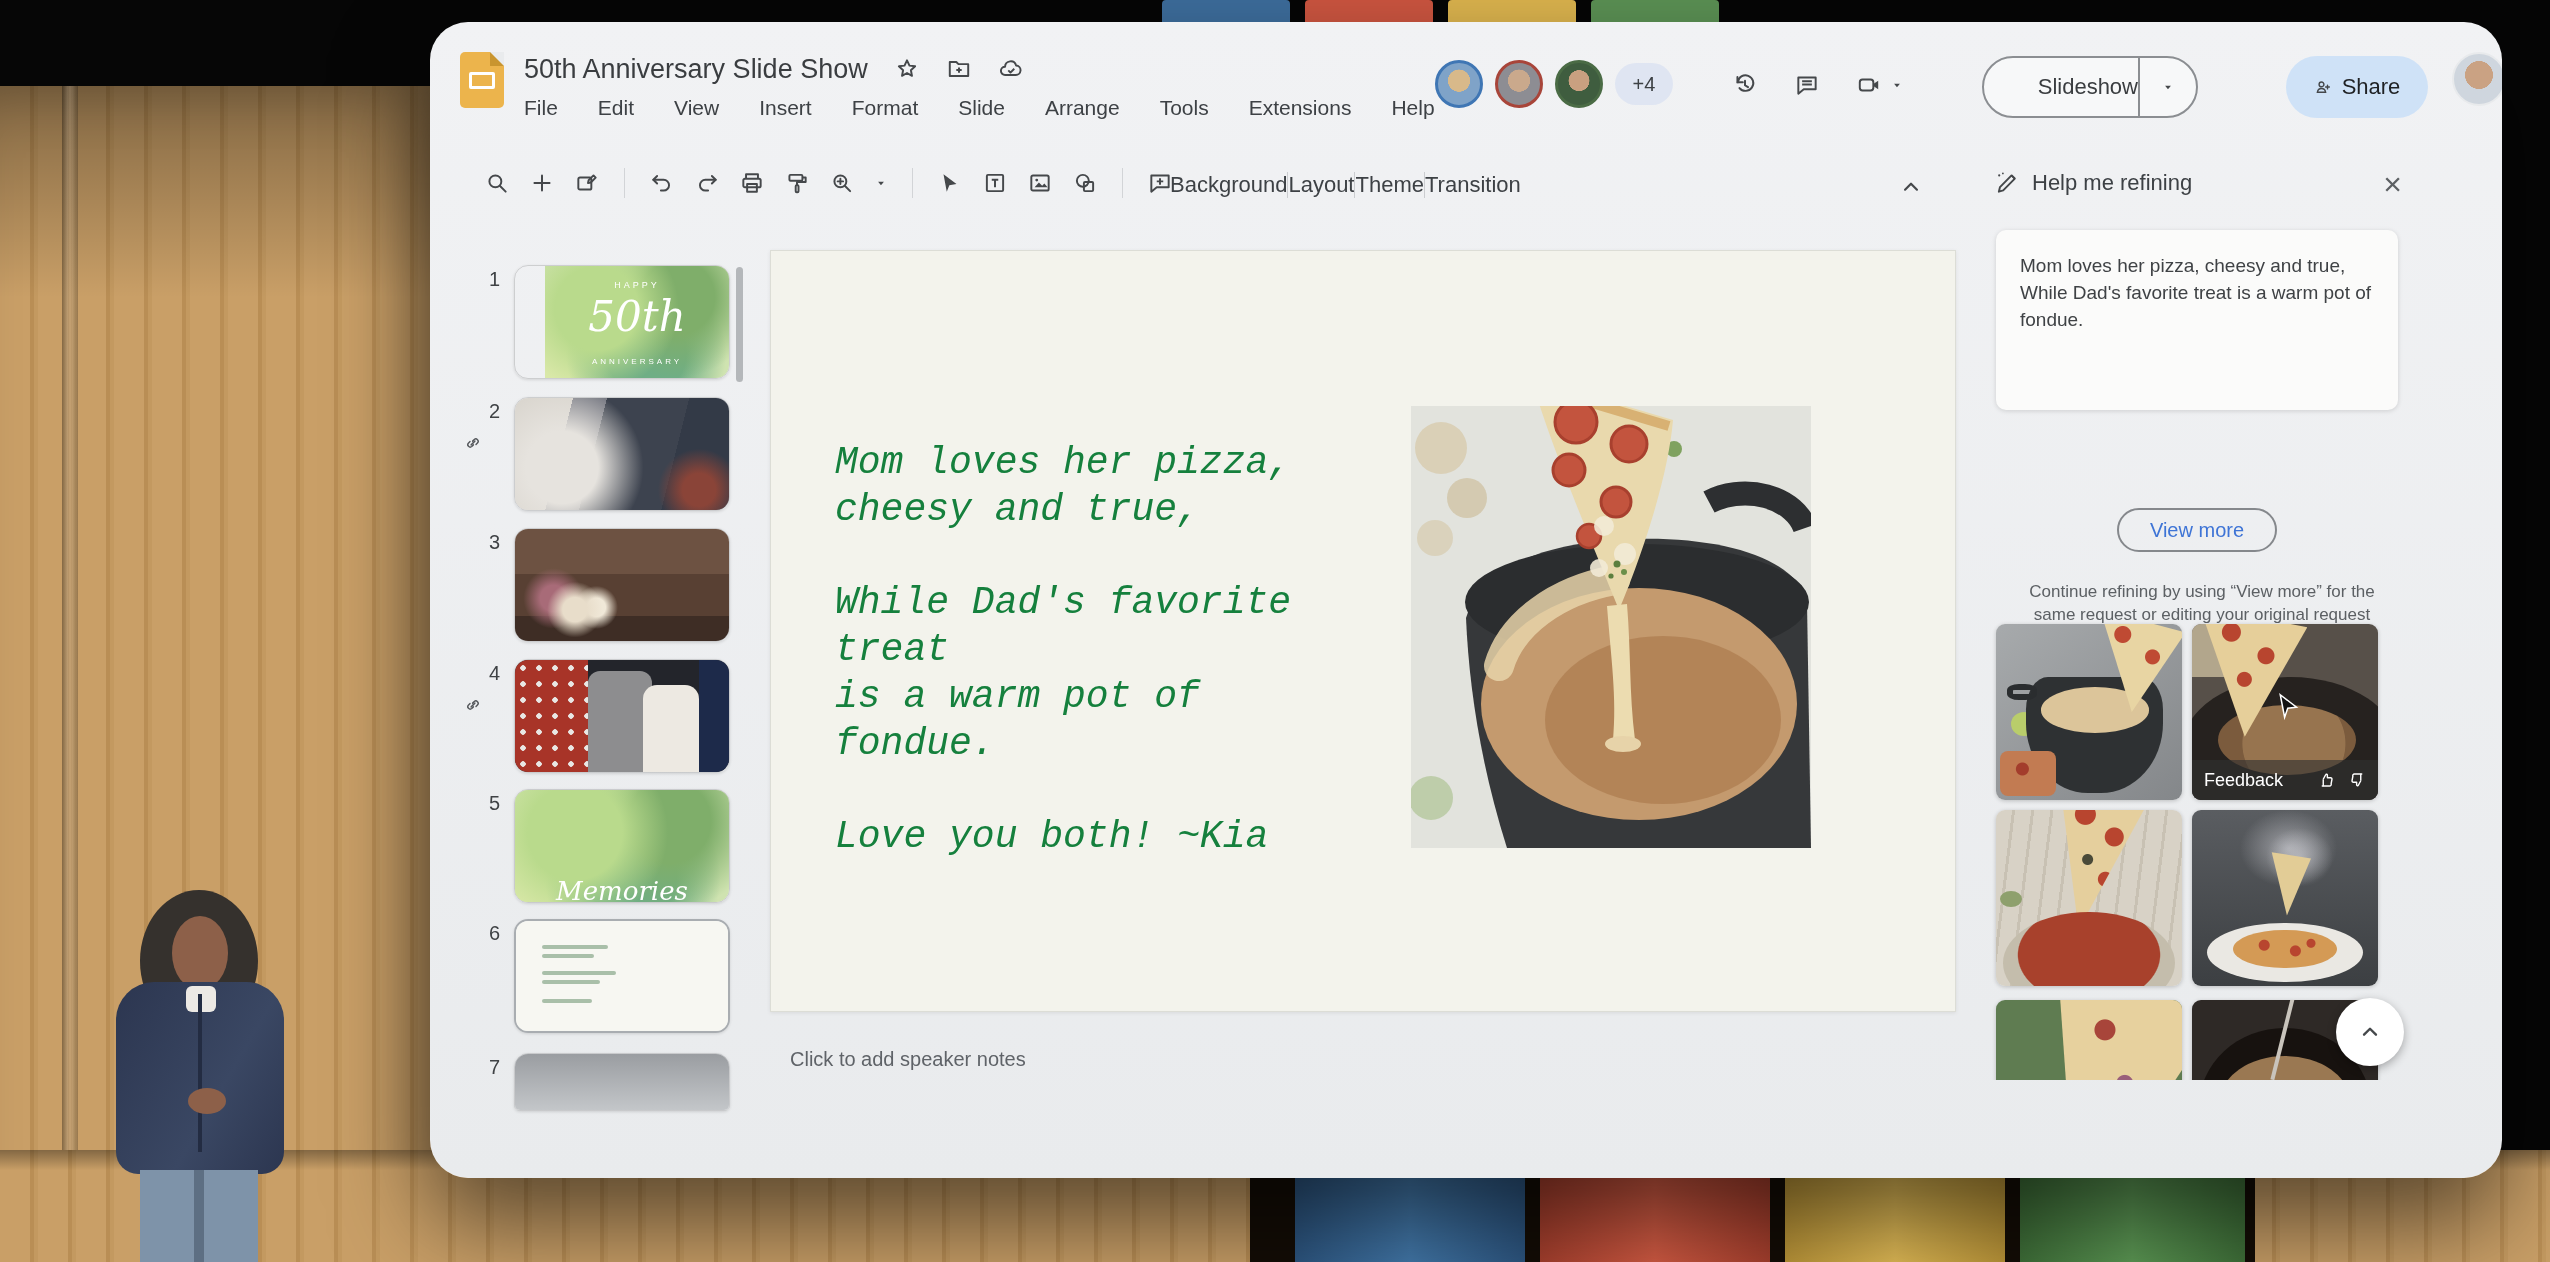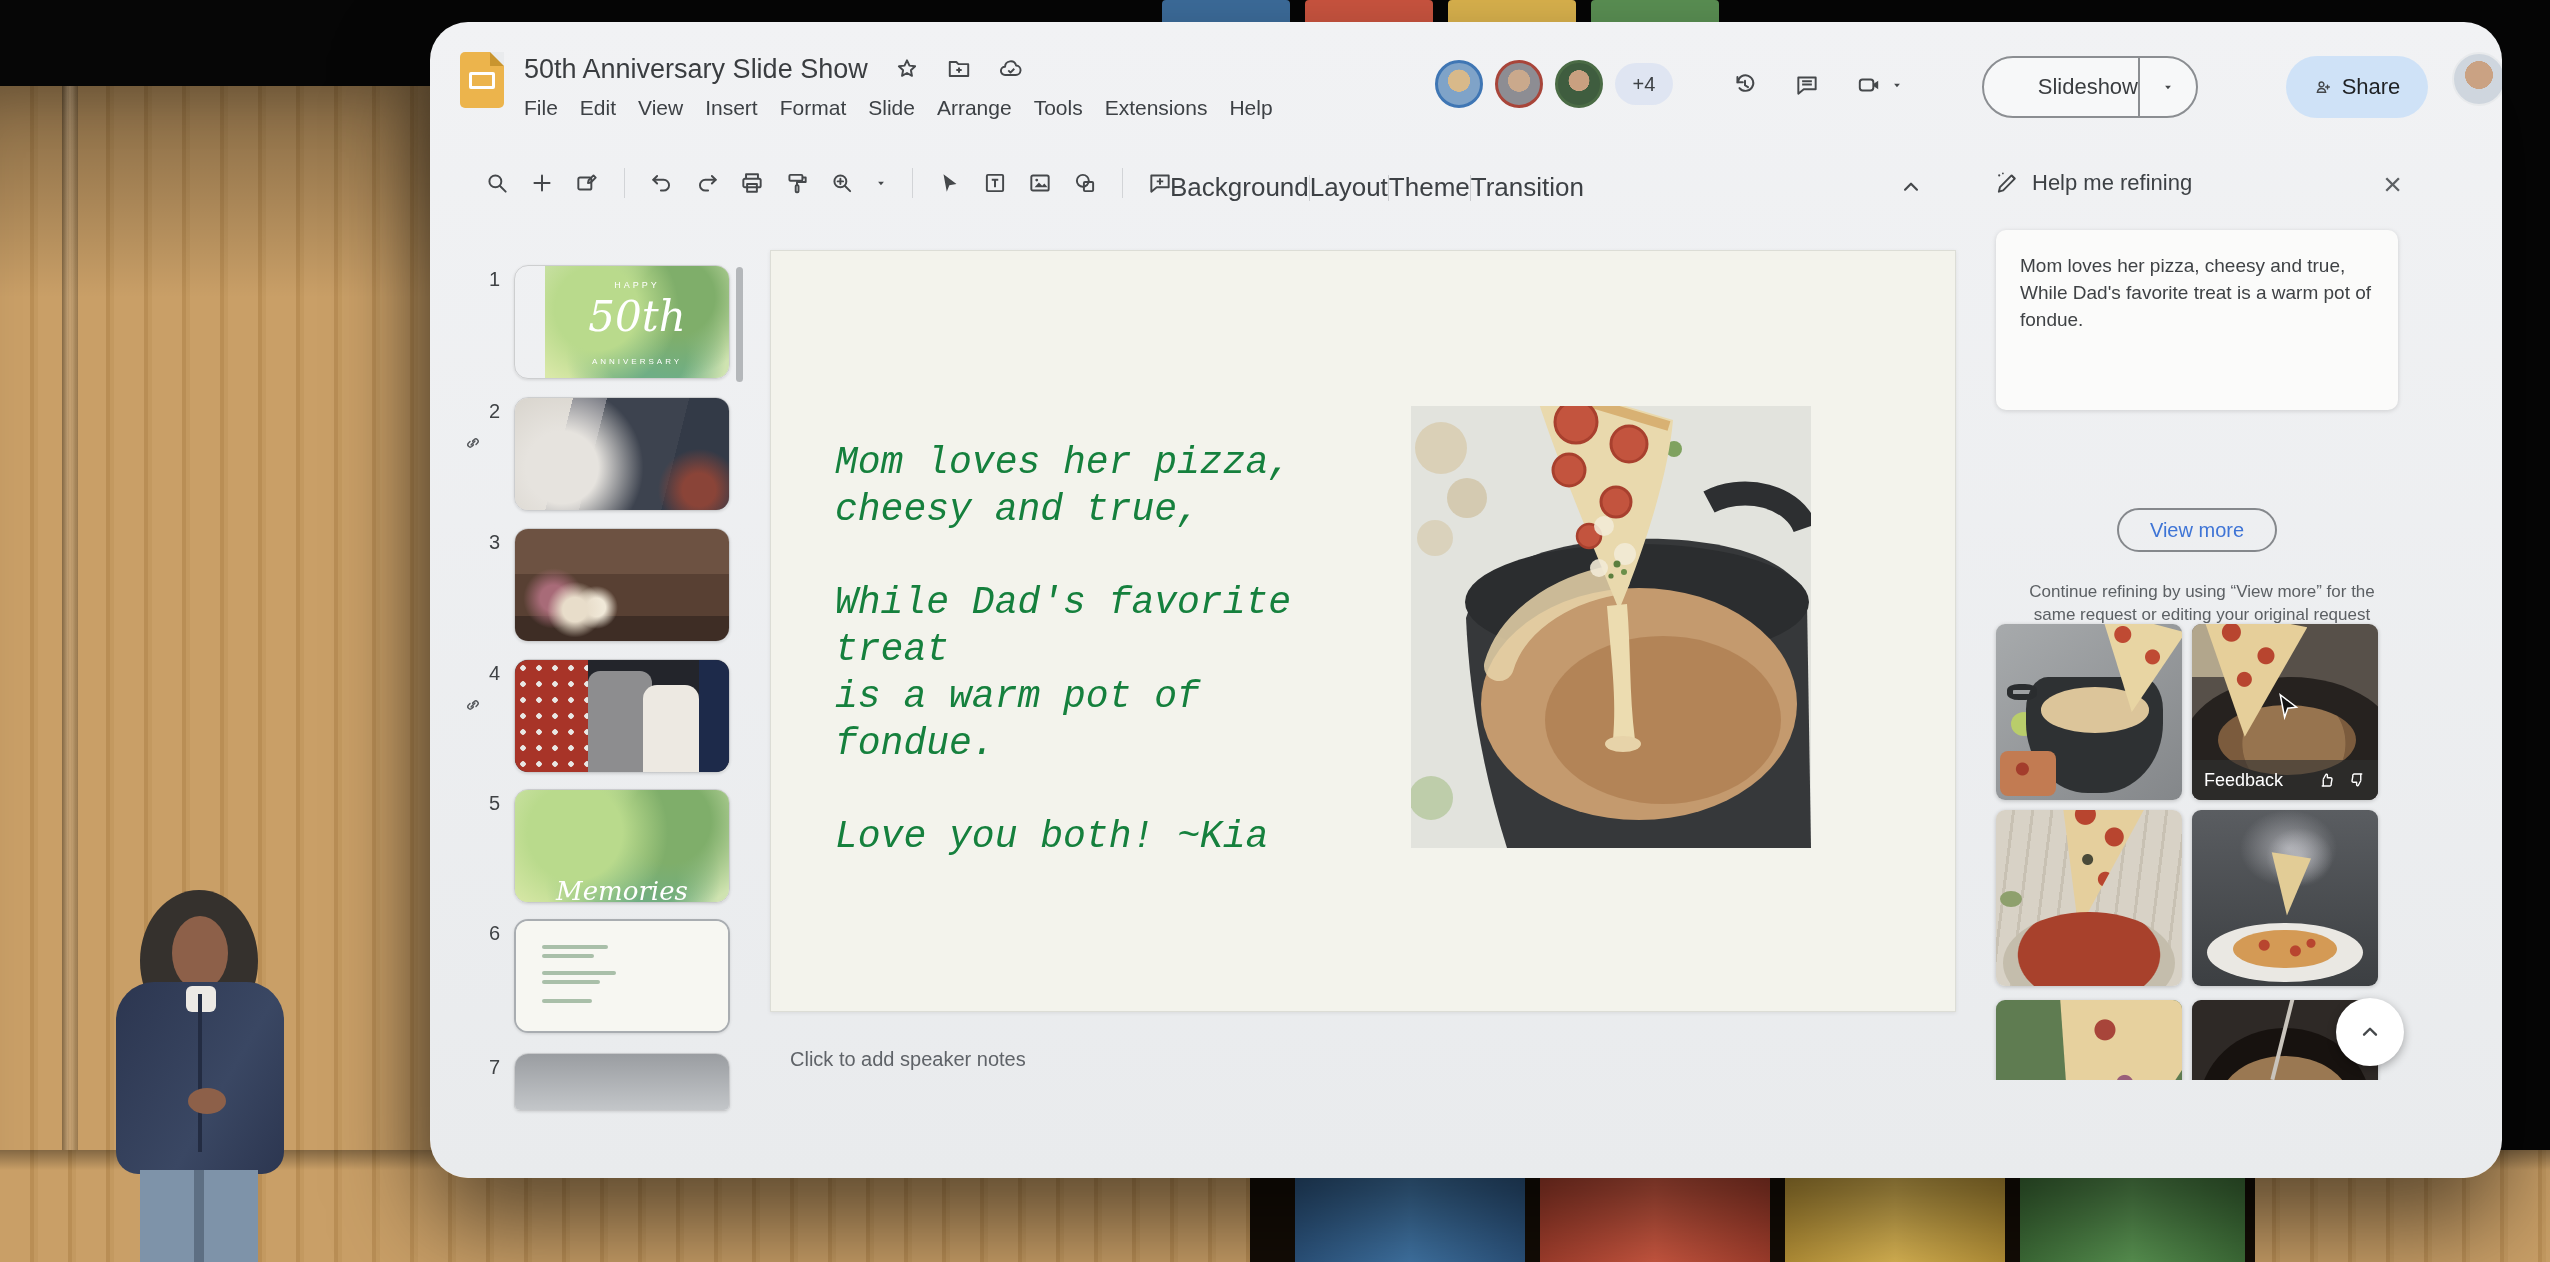--- a/index.html
+++ b/index.html
@@ -41,21 +41,21 @@
     box-shadow:0 45px 95px rgba(0,0,0,.55); overflow:hidden; color:#3d4145; }
 
   
   .slides-icon { left:30px; top:30px; width:44px; height:56px; background:#ecb44c; border-radius:5px; }
   .slides-icon .fold { position:absolute; right:0; top:0; width:0; height:0;
       border-left:14px solid #c9952f; border-top:14px solid #e9ebed; }
   .slides-icon .box { position:absolute; left:9px; top:20px; width:26px; height:17px;
       border:3.5px solid #fff; border-radius:2px; }
   .header-left { left:94px; top:26px; height:42px; display:flex; align-items:center; gap:26px; }
   .doc-title { font-size:27px; color:#3a3d40; white-space:nowrap; }
-  .menu-row { left:94px; top:74px; display:flex; gap:22px; font-size:21px; color:#3d4145; }
+  .menu-row { left:94px; top:74px; display:flex; gap:40px; font-size:21px; color:#3d4145; }
   .menu-row span { cursor:default; }
 
   .presence { left:1005px; top:38px; display:flex; align-items:center; gap:12px; }
   .pav { width:48px; height:48px; border-radius:50%; border:3px solid; }
   .badge { width:58px; height:42px; border-radius:21px; background:#dfe5f2; color:#3d4145;
       font-size:20px; display:flex; align-items:center; justify-content:center; }
   .hdr-icons { left:1302px; top:50px; display:flex; align-items:center; gap:36px; color:#45484b; }
   .btn-slideshow { left:1552px; top:34px; width:216px; height:62px; border-radius:32px;
       border:2px solid #8b8e92; background:#f7f8f9; display:flex; align-items:center; }
   .btn-slideshow .lbl { flex:1; text-align:right; font-size:22px; color:#3a3d40; }
@@ -63,21 +63,21 @@
       display:flex; align-items:center; justify-content:center; color:#45484b; }
   .btn-share { left:1856px; top:34px; width:142px; height:62px; border-radius:32px; background:#cfe2f7;
       display:flex; align-items:center; justify-content:center; gap:10px; font-size:22px; color:#1f2124; }
   .user-avatar { left:2022px; top:30px; width:54px; height:54px; border-radius:50%;
       background:radial-gradient(circle at 50% 42%, #caa283 0 36%, #cfd6de 37%); border:2px solid #e8eaec; }
 
   
   .toolbar { left:54px; top:146px; display:flex; align-items:center; gap:19px; }
   .tsep { width:1px; height:30px; background:#d2d4d7; margin:0 5px; }
   .format-buttons { left:740px; top:150px; display:flex; align-items:center; 
-      font-size:26px; color:#3d4145; }
+      font-size:22px; color:#3d4145; }
   .vsep { width:1px; height:26px; background:#cbcdd0; }
   .collapse { left:1468px; top:152px; color:#45484b; }
 
   .icon { width:26px; height:26px; color:#45484b; display:block; }
   .icon.sm { width:18px; height:18px; }
   .icon.xs { width:14px; height:14px; }
 
   
   .slide-num { position:absolute; width:30px; text-align:right; font-size:20px; color:#3f4245; }
   .thumb { position:absolute; left:84px; width:216px; height:114px; border-radius:14px;

